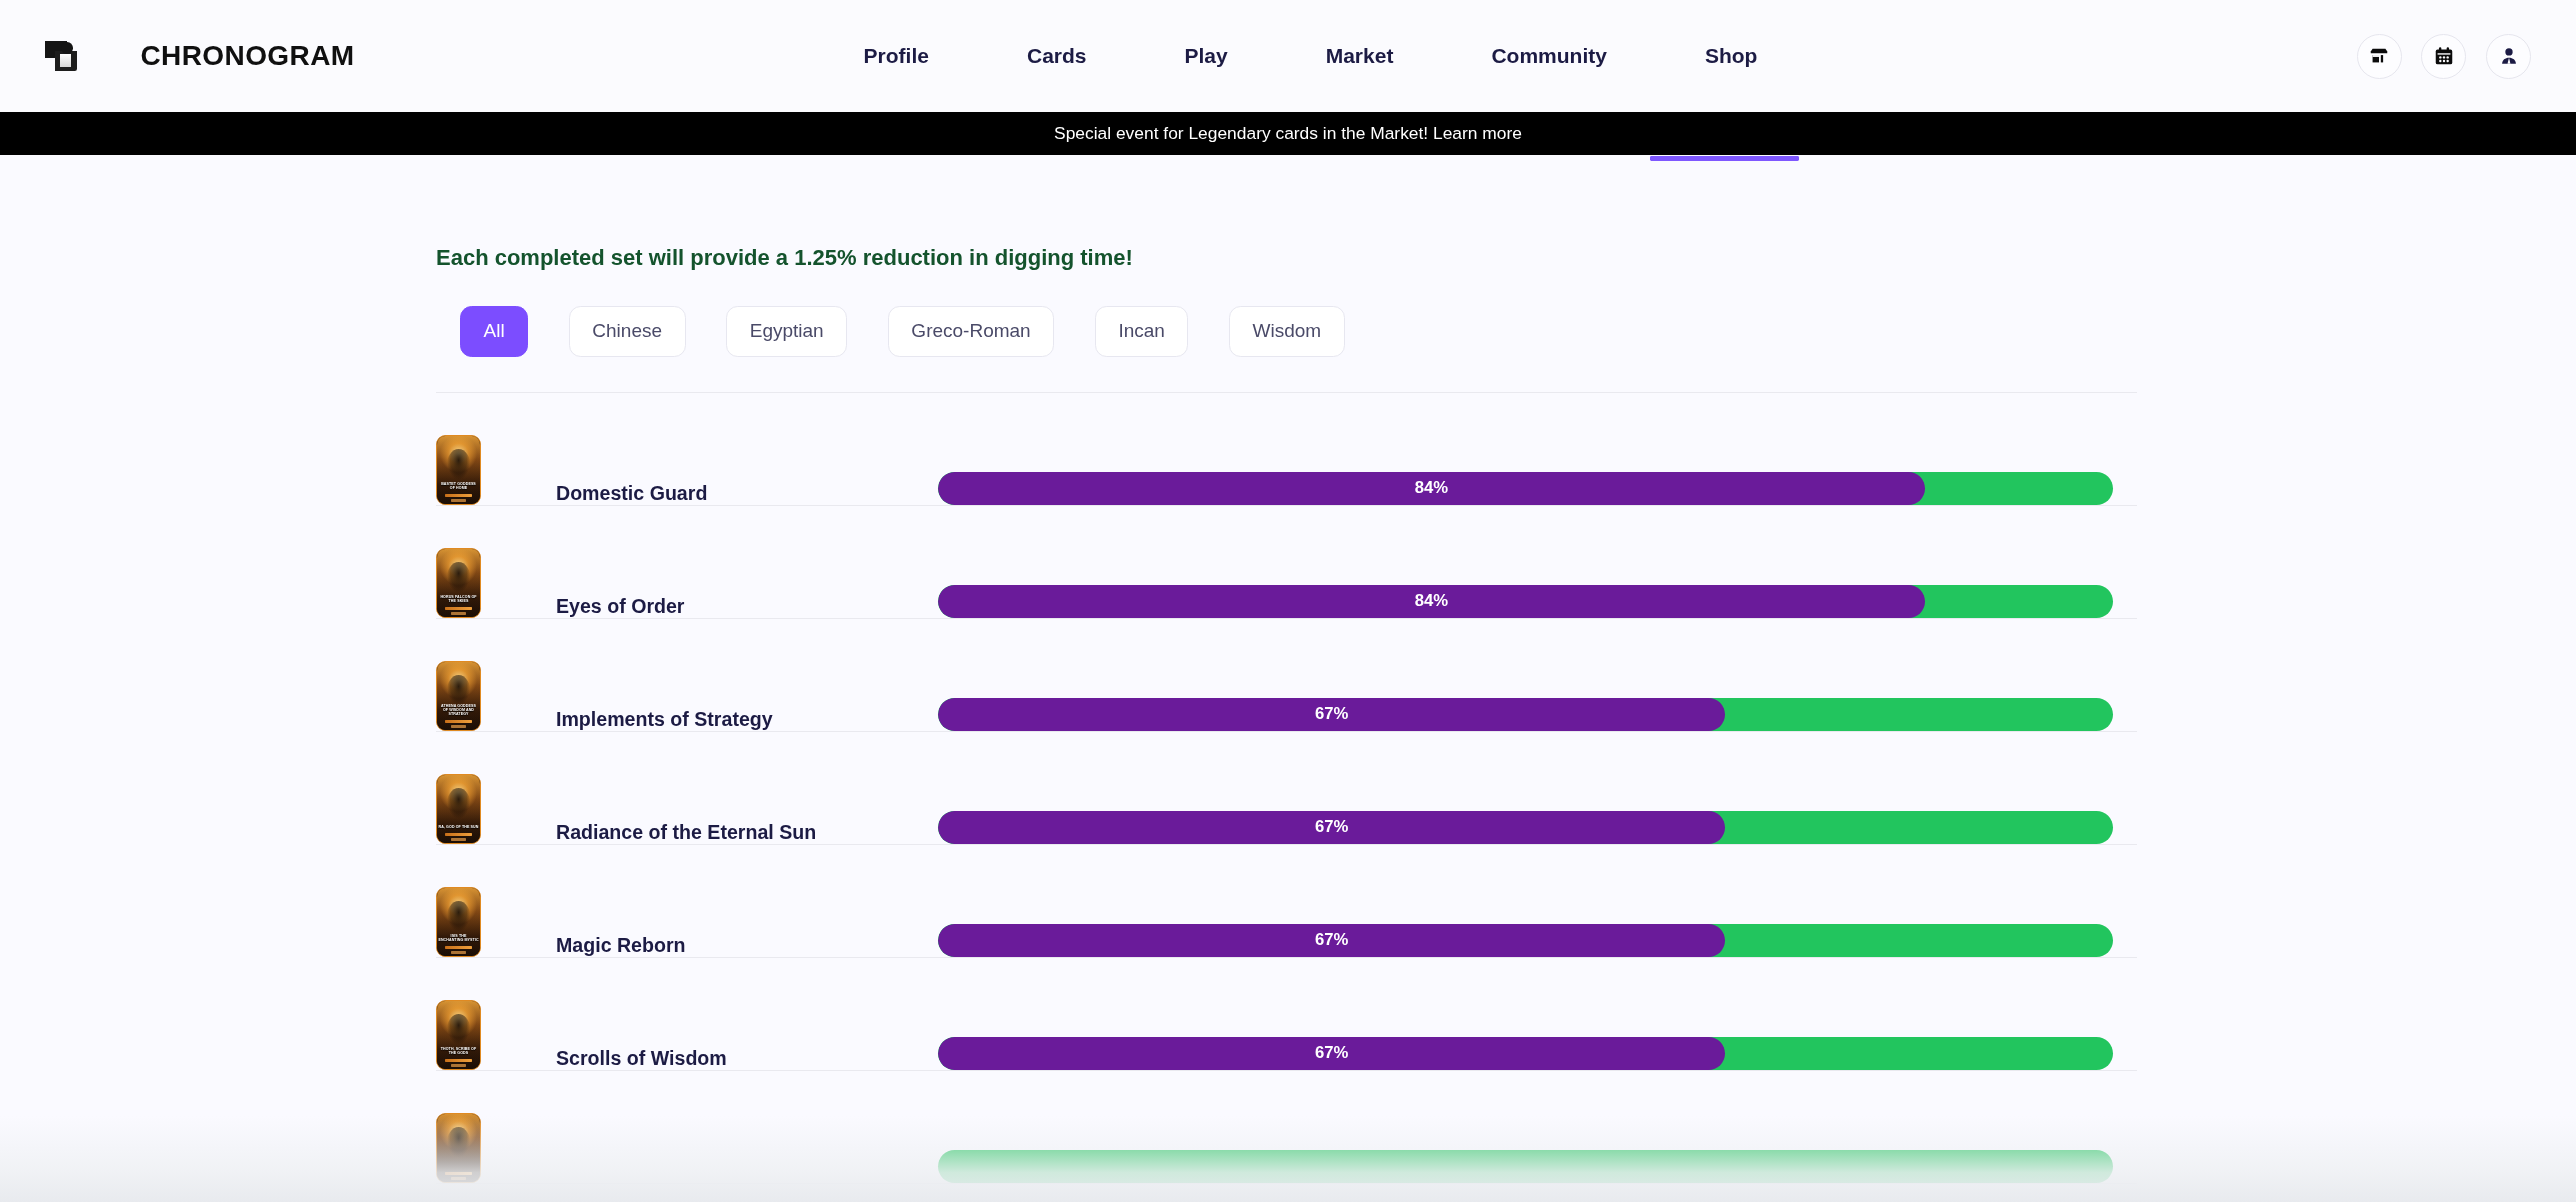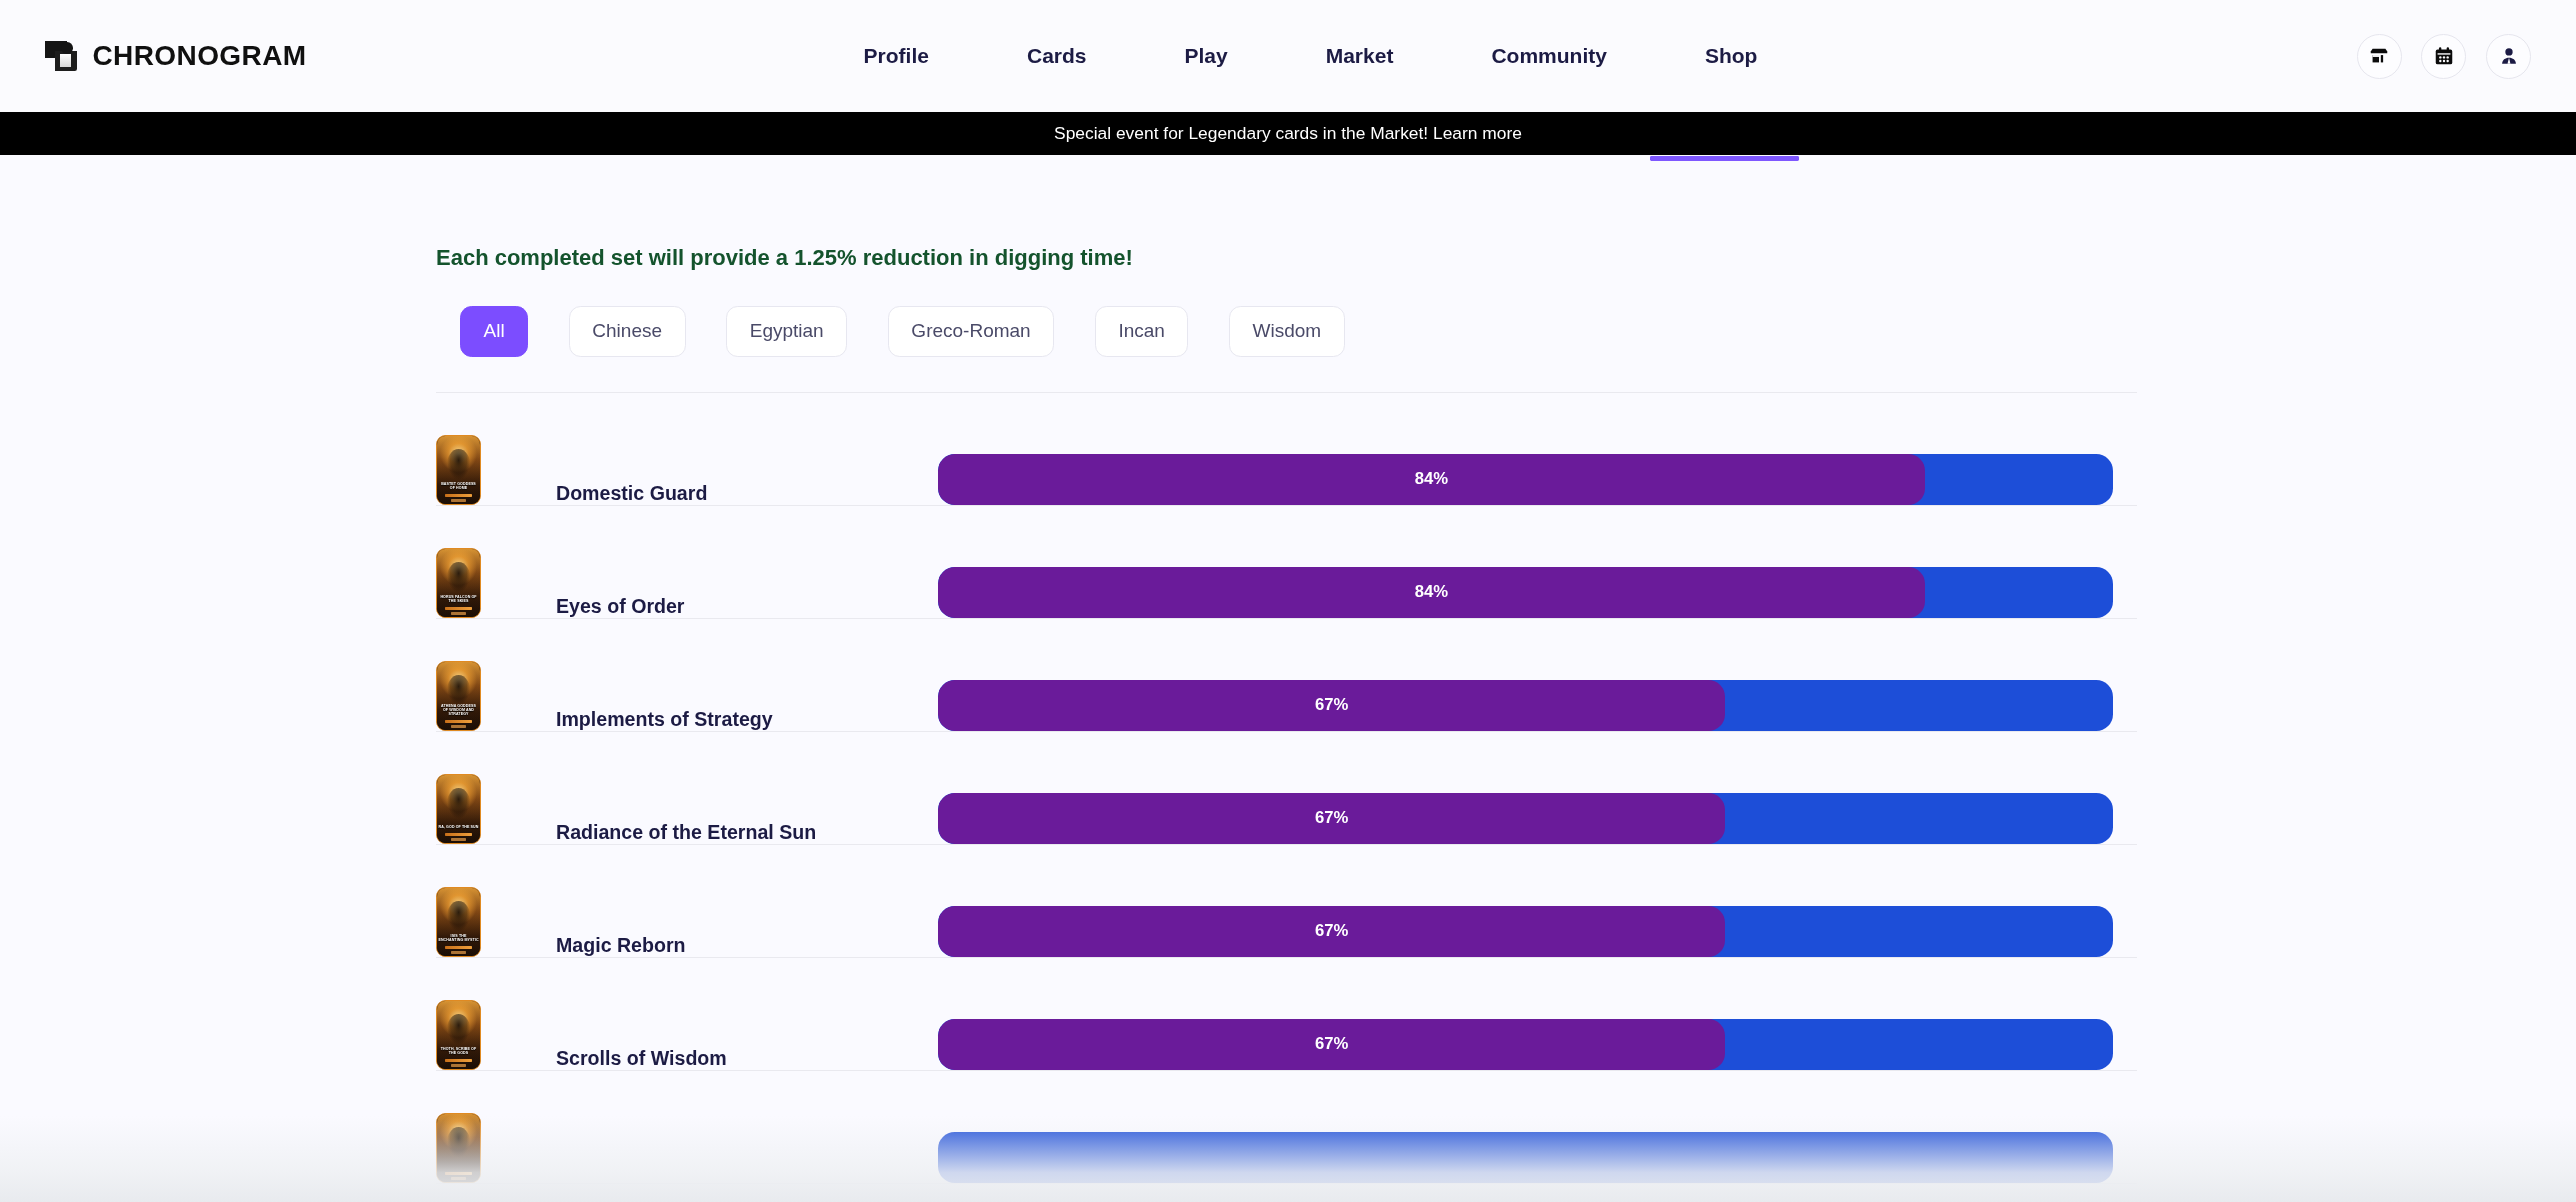--- a/index.html
+++ b/index.html
@@ -57,20 +57,21 @@
     left: 14.5px; top: 14.5px;
     width: 11.6px; height: 13px;
     background: linear-gradient(180deg,#ffffff 0%,#d8d8d8 100%);
   }
   .brand-text {
     font-size: 28px;
     font-weight: 700;
     letter-spacing: 0.4px;
     color: #101010;
     white-space: nowrap;
+    margin-left: 48px;
   }
 
   .nav {
     position: absolute;
     left: 50%;
     transform: translateX(-50%);
     display: flex;
     align-items: center;
     gap: 53px;
   }
@@ -262,23 +263,23 @@
 
   .progress-wrap {
     flex: 1 1 auto;
     display: flex;
     align-items: center;
     padding-right: 0;
   }
   .progress-track {
     position: relative;
     width: 1175px;
-    height: 51px;
+    height: 33px;
     border-radius: 16.7px;
-    background: #1d4ed8;
+    background: #22c55e;
     overflow: hidden;
     cursor: pointer;
   }
   .progress-fill {
     position: absolute;
     left: 0; top: 0; bottom: 0;
     background: #6a1b9a;
     border-radius: 16.7px;
     display: flex;
     align-items: center;

